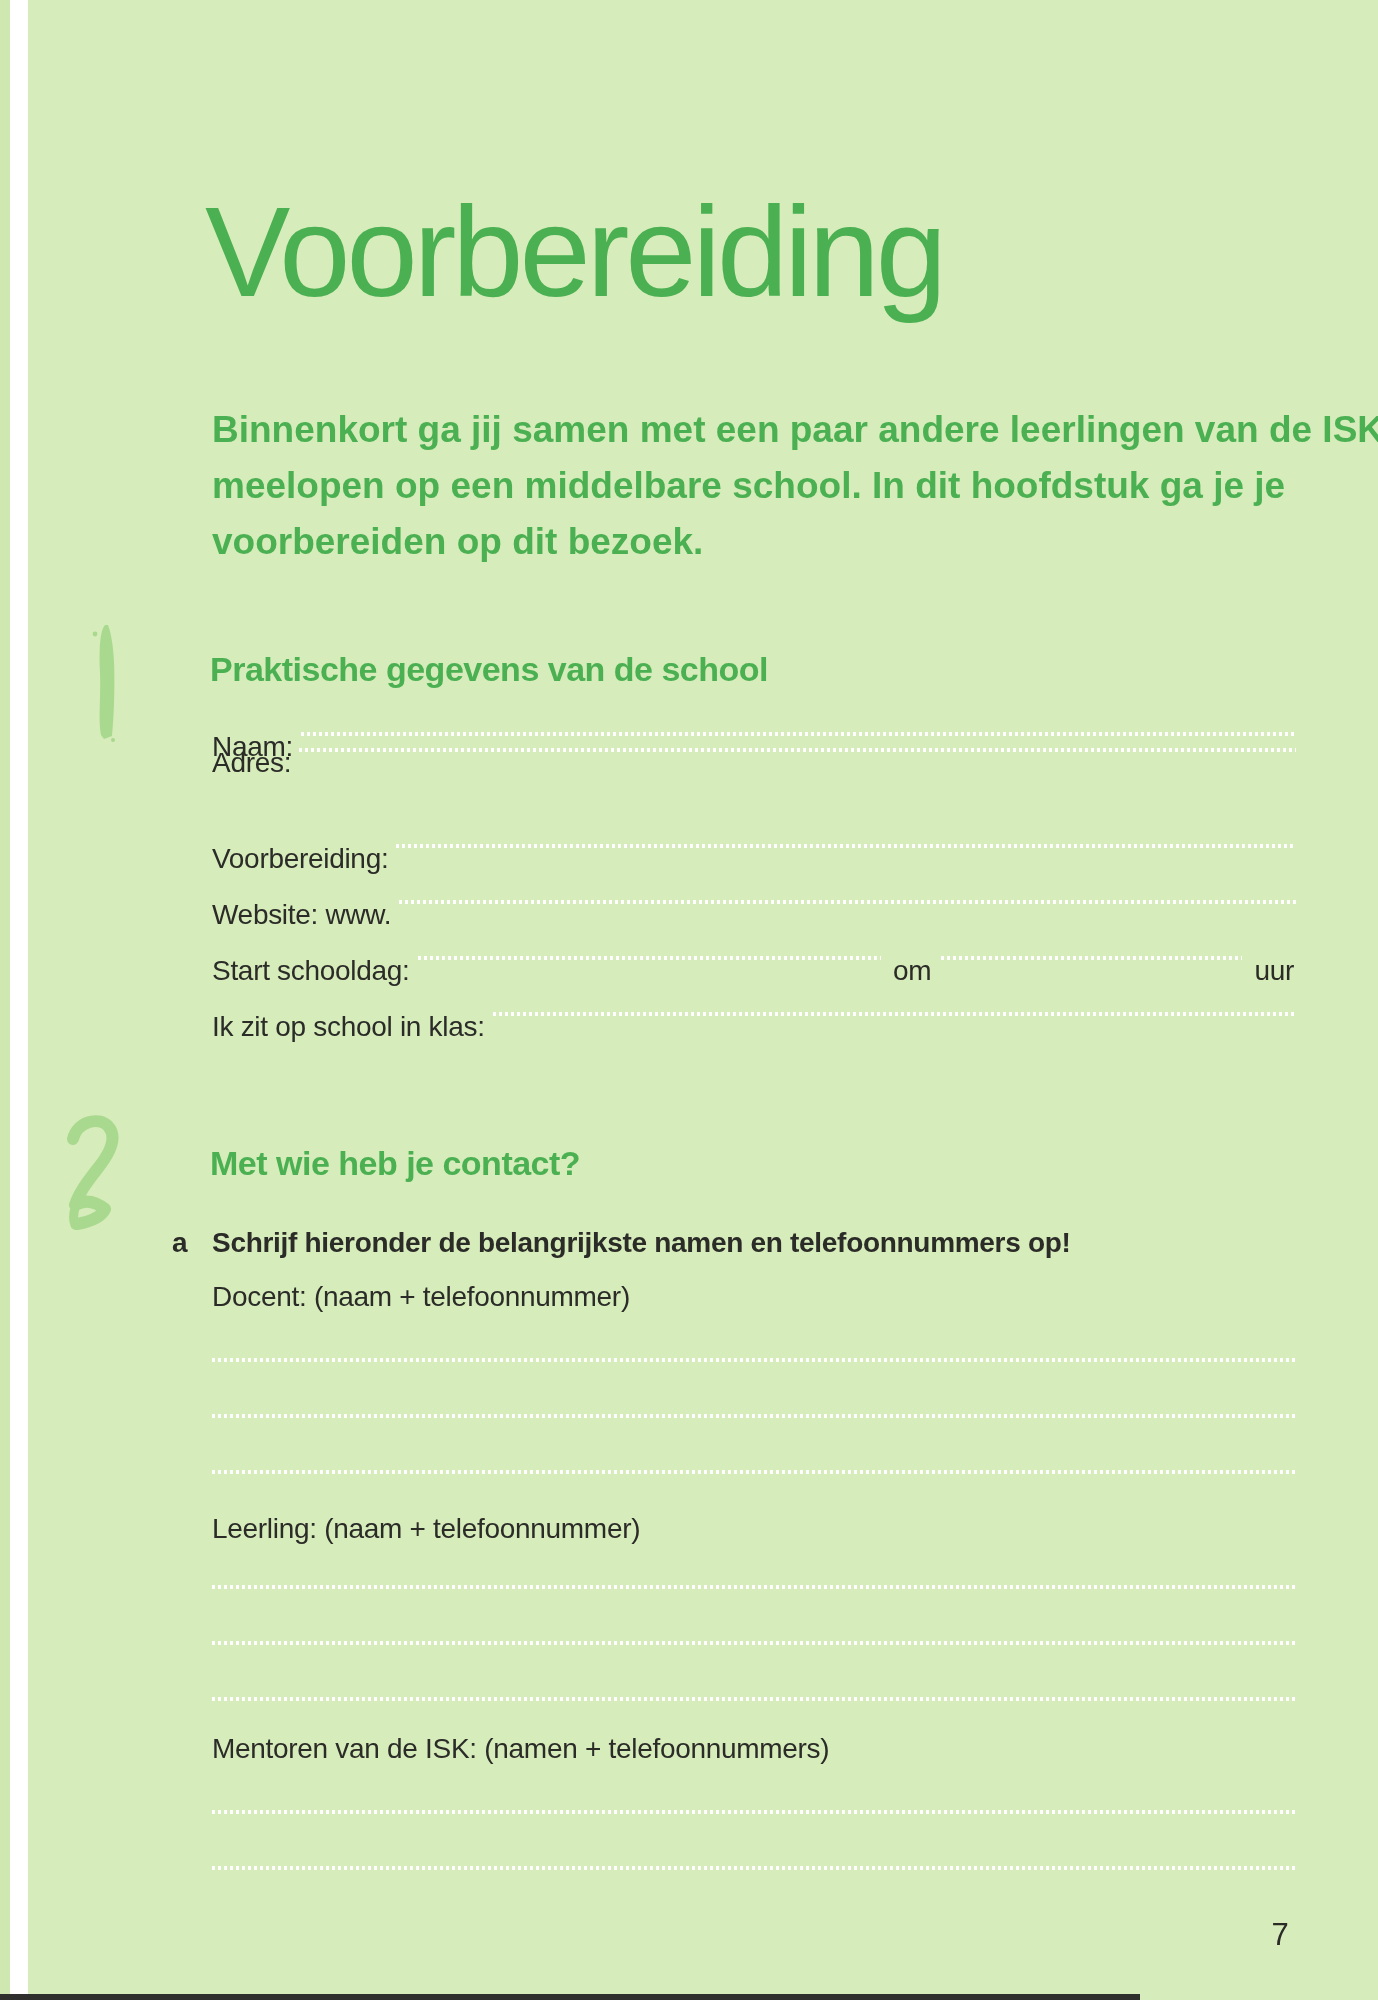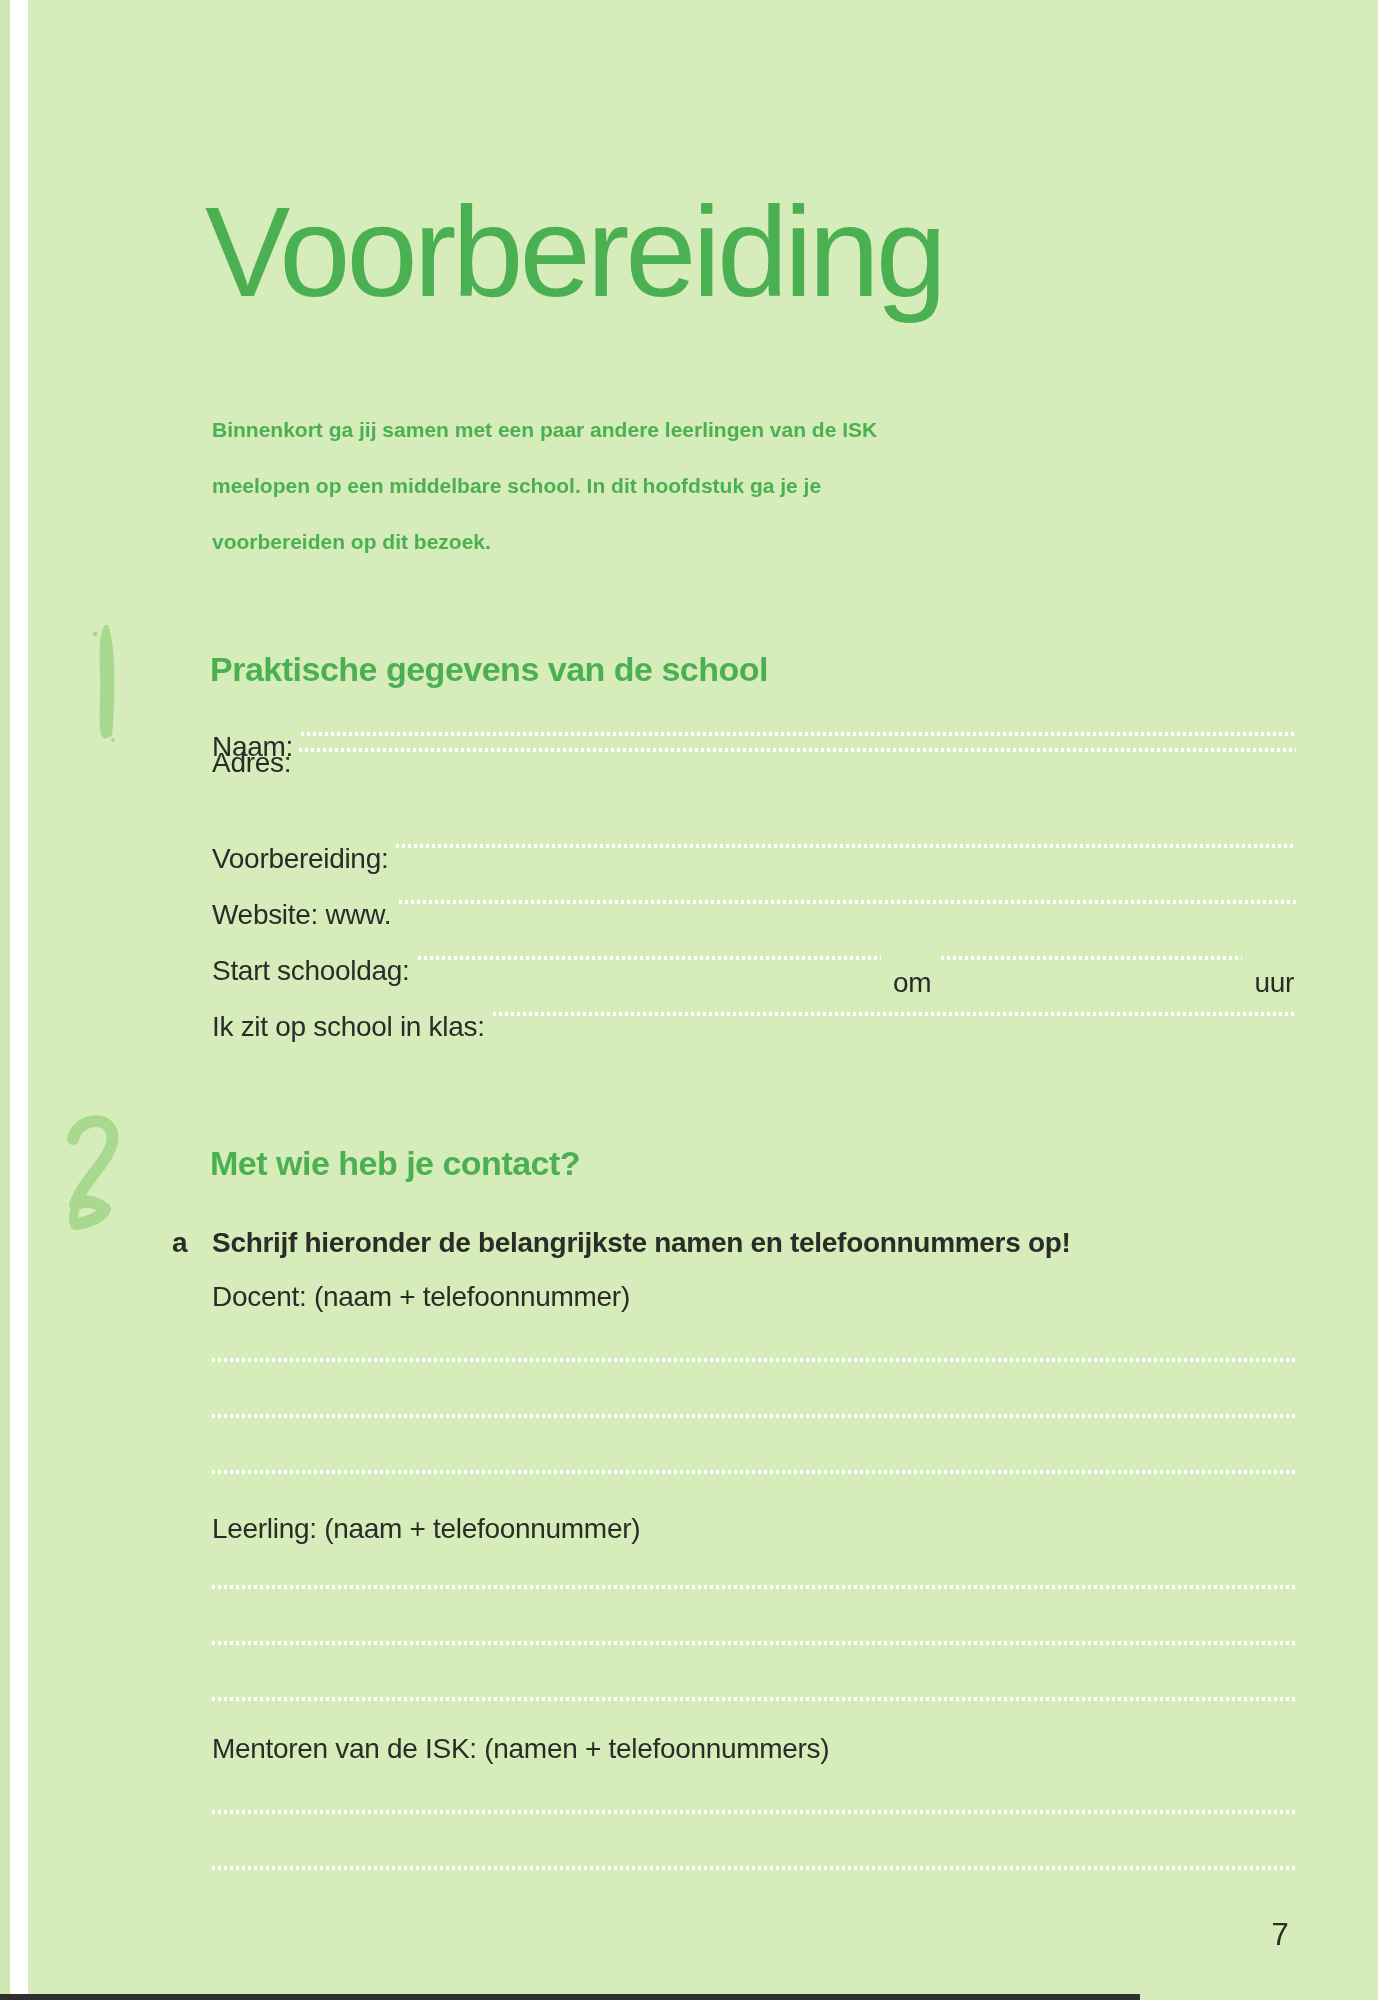--- a/index.html
+++ b/index.html
@@ -25,21 +25,21 @@
   .edge-strip-white{position:absolute;left:10px;top:0;width:18px;height:2000px;background:#ffffff;}
   .bottom-shadow{position:absolute;left:0;top:1994px;width:1140px;height:6px;background:var(--page_edge_shadow);}
 
   .chapter-title{
     position:absolute;left:205px;top:182px;
     font-size:128px;font-weight:400;letter-spacing:-4px;
     line-height:1.1;color:var(--accent_green);white-space:nowrap;
   }
   .intro{
     position:absolute;left:212px;top:402px;width:1120px;
-    font-size:21px;font-weight:700;line-height:56px;
+    font-size:37px;font-weight:700;line-height:56px;
     color:var(--accent_green);
   }
   .intro div{white-space:nowrap;}
 
   .section-numeral{position:absolute;}
   .section-numeral svg{display:block;width:100%;height:100%;}
   #num1{left:88px;top:622px;width:32px;height:120px;}
   #num2{left:60px;top:1112px;width:66px;height:118px;}
 
   .section-heading{
@@ -56,21 +56,21 @@
     font-size:28px;letter-spacing:-0.3px;line-height:1.1;
   }
   .form-row .lbl{white-space:pre;}
   .leader{
     flex:1 1 auto;height:4px;margin:0 0 5px 8px;
     background-image:repeating-linear-gradient(90deg,var(--dotted_line) 0 3px,transparent 3px 6px);
   }
   .leader.mid-gap{margin-right:10px;}
   .leader.w40{flex-grow:40;}
   .leader.w26{flex-grow:26;}
-  .form-row .midword{margin:12px 2px;white-space:pre;}
+  .form-row .midword{margin:0 2px;white-space:pre;}
 
   .item-a{
     position:absolute;left:172px;top:1228px;
     display:flex;font-size:28px;font-weight:700;letter-spacing:-0.3px;line-height:1.1;
     white-space:nowrap;
   }
   .item-a .marker{width:40px;}
 
   .contact-label{
     position:absolute;left:212px;

